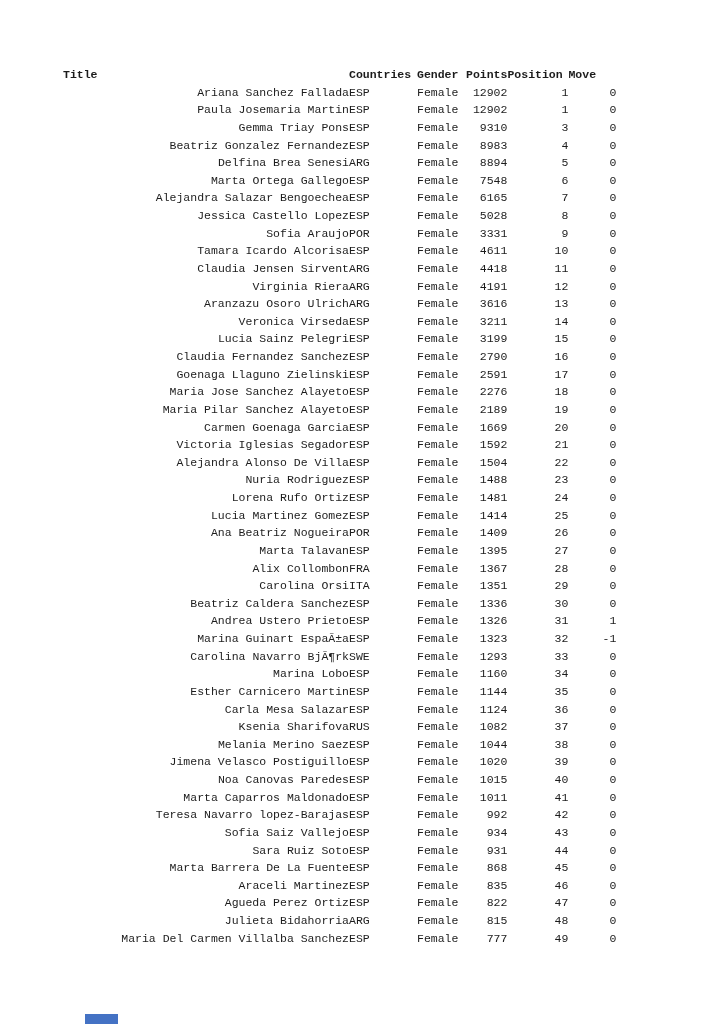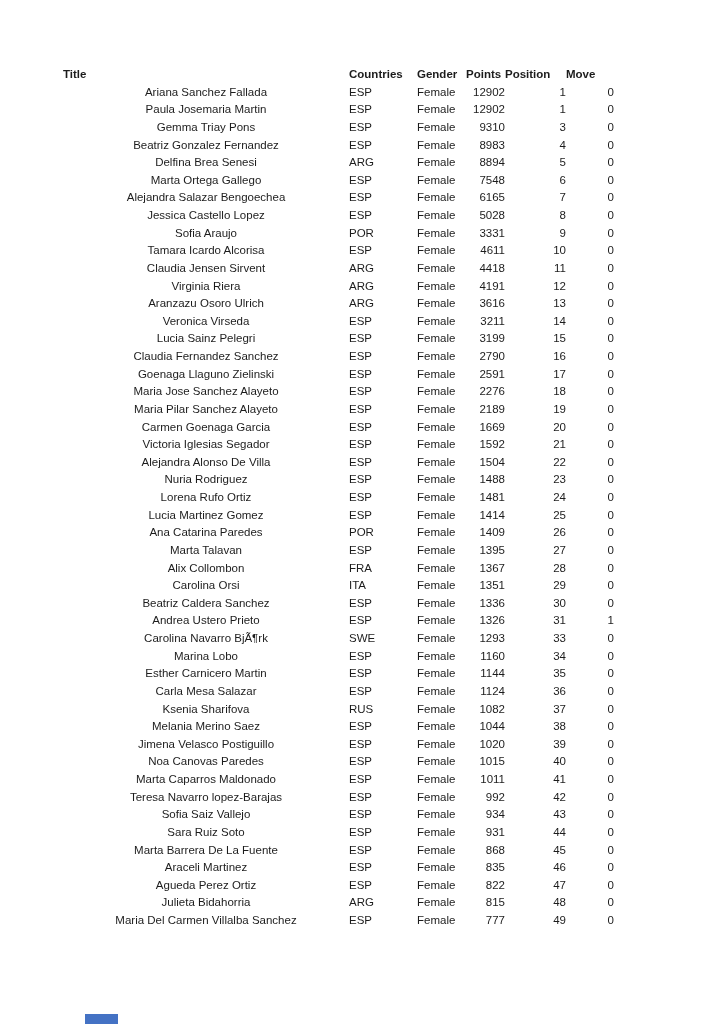--- a/index.html
+++ b/index.html
@@ -6,21 +6,21 @@
     margin: 0;
     padding: 0;
     background: #ffffff;
   }
   .page {
     position: relative;
     width: 724px;
     height: 1024px;
     background: #ffffff;
     overflow: hidden;
-    font-family: Liberation Sans, sans-serif;
+    font-family: Liberation Mono, monospace;
     color: #1c1c1c;
   }
   table.rank-table {
     position: absolute;
     left: 63px;
     top: 66px;
     border-collapse: collapse;
     table-layout: fixed;
   }
   table.rank-table th,
@@ -29,21 +29,21 @@
     margin: 0;
     height: 17.63px;
     font-size: 11.5px;
     line-height: 17.63px;
     white-space: nowrap;
     overflow: hidden;
     vertical-align: middle;
     font-weight: normal;
   }
   table.rank-table th { font-weight: bold; text-align: left; }
-  .col-title     { width: 286px; text-align: center; }
+  .col-title     { width: 286px; text-align: right; }
   .col-countries { width: 68px;  text-align: left; }
   .col-gender    { width: 49px;  text-align: left; }
   .col-points    { width: 39px;  text-align: right; }
   .col-position  { width: 61px;  text-align: right; }
   .col-move      { width: 48px;  text-align: right; }
   th.col-points, th.col-position, th.col-move,
   td.col-points, td.col-position, td.col-move { text-align: right; }
   .bottom-artifact {
     position: absolute;
     left: 85px;
@@ -272,21 +272,21 @@
     </tr>
         <tr>
       <td class="col-title">Lucia Martinez Gomez</td>
       <td class="col-countries">ESP</td>
       <td class="col-gender">Female</td>
       <td class="col-points">1414</td>
       <td class="col-position">25</td>
       <td class="col-move">0</td>
     </tr>
         <tr>
-      <td class="col-title">Ana Catarina Paredes</td>
+      <td class="col-title">Ana Beatriz Nogueira</td>
       <td class="col-countries">POR</td>
       <td class="col-gender">Female</td>
       <td class="col-points">1409</td>
       <td class="col-position">26</td>
       <td class="col-move">0</td>
     </tr>
         <tr>
       <td class="col-title">Marta Talavan</td>
       <td class="col-countries">ESP</td>
       <td class="col-gender">Female</td>
@@ -318,20 +318,28 @@
       <td class="col-position">30</td>
       <td class="col-move">0</td>
     </tr>
         <tr>
       <td class="col-title">Andrea Ustero Prieto</td>
       <td class="col-countries">ESP</td>
       <td class="col-gender">Female</td>
       <td class="col-points">1326</td>
       <td class="col-position">31</td>
       <td class="col-move">1</td>
+    </tr>
+        <tr>
+      <td class="col-title">Marina Guinart EspaÃ±a</td>
+      <td class="col-countries">ESP</td>
+      <td class="col-gender">Female</td>
+      <td class="col-points">1323</td>
+      <td class="col-position">32</td>
+      <td class="col-move">-1</td>
     </tr>
         <tr>
       <td class="col-title">Carolina Navarro BjÃ¶rk</td>
       <td class="col-countries">SWE</td>
       <td class="col-gender">Female</td>
       <td class="col-points">1293</td>
       <td class="col-position">33</td>
       <td class="col-move">0</td>
     </tr>
         <tr>

